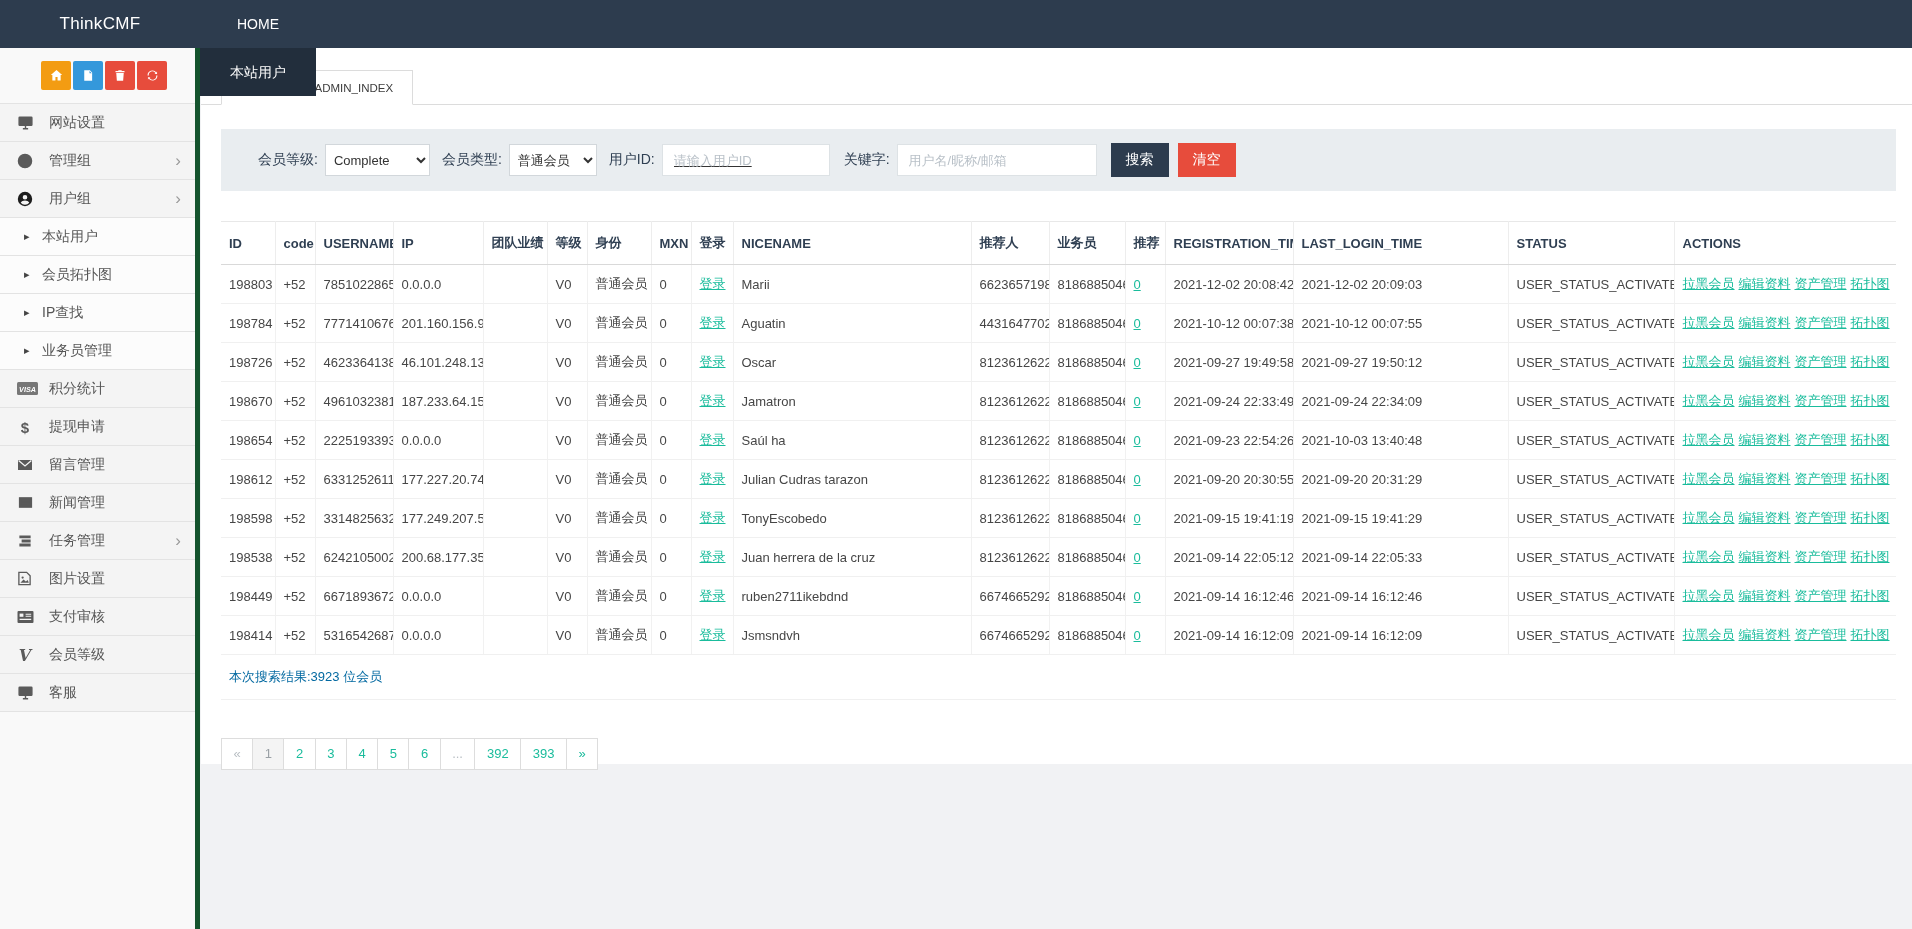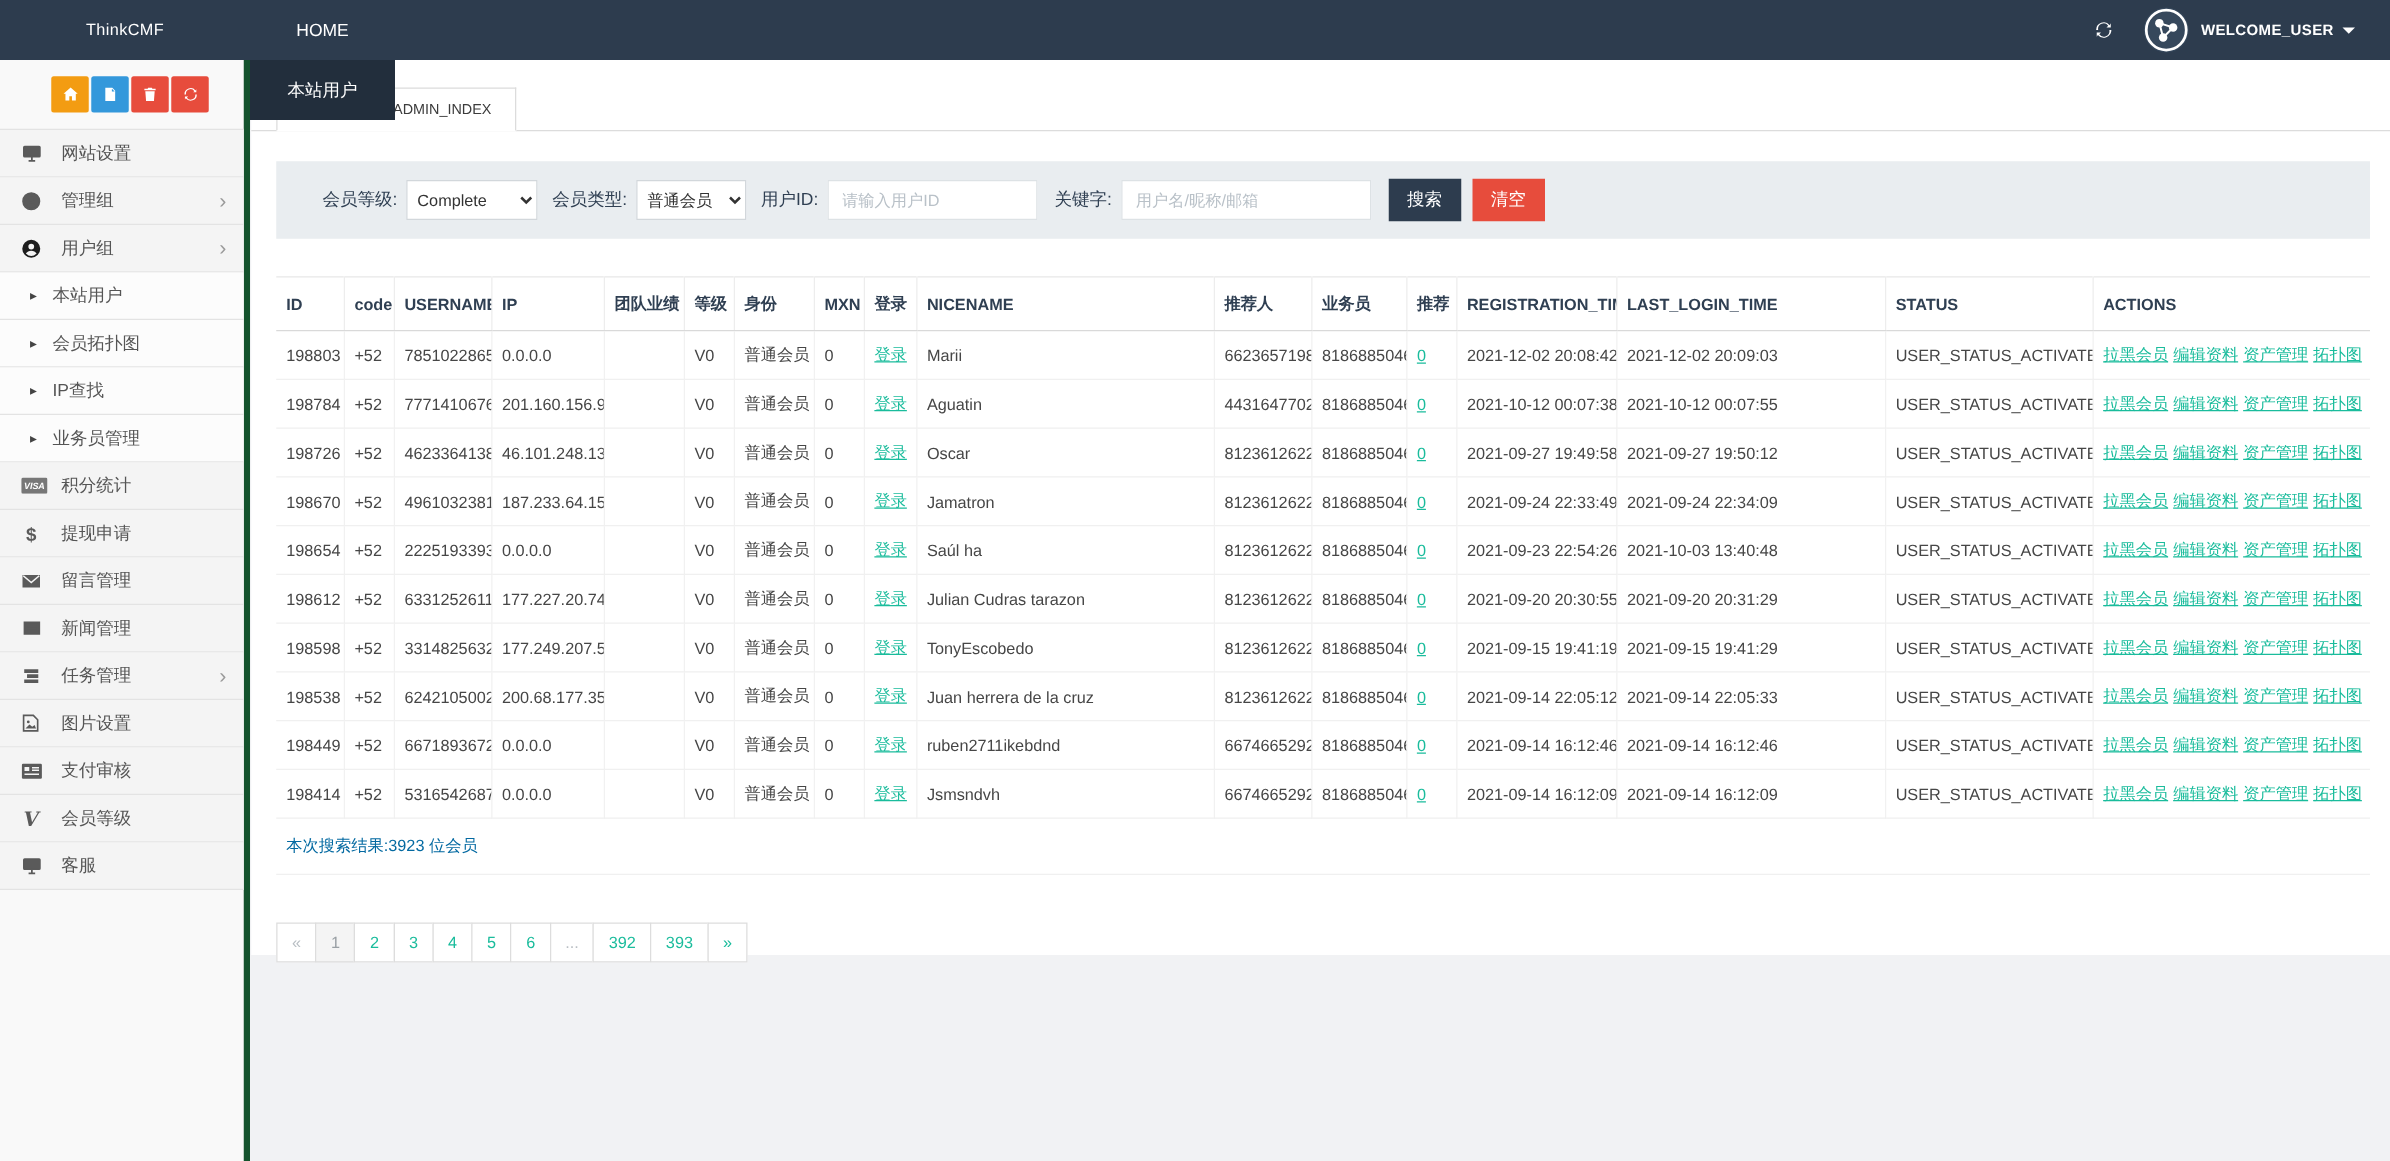--- a/index.html
+++ b/index.html
@@ -3,21 +3,21 @@
 <meta charset="utf-8">
 <style>
   * { box-sizing: border-box; margin: 0; padding: 0; }
   html,body { width:1912px; height:929px; overflow:hidden; }
   body { font-family:"Liberation Sans","DejaVu Sans",sans-serif; background:#f1f2f4; position:relative; }
   svg { fill: currentColor; display:block; }
   a { text-decoration:none; cursor:pointer; }
 
   
   .navbar { position:absolute; top:0; left:0; right:0; height:48px; background:#2d3c4e; display:flex; align-items:stretch; color:#fff; z-index:5; }
-  .brand { width:200px; text-align:center; line-height:48px; font-size:13px; color:#fff; font-weight:400; letter-spacing:.3px; }
+  .brand { width:200px; text-align:center; line-height:48px; font-size:17px; color:#fff; font-weight:400; letter-spacing:.3px; }
   .nav-tabs { display:flex; align-items:center;flex-direction:column; }
   .nav-item { padding:0 30px; line-height:48px; font-size:14px; color:#fff; cursor:pointer; }
   .nav-item.active { background:#222e3c; }
   .nav-right { margin-left:auto; display:flex; align-items:center; padding-right:28px; }
   .refresh-btn { color:#fff; margin-right:24px; cursor:pointer; display:flex; }
   .avatar { width:36px; height:36px; border-radius:50%; background:#36485c; display:flex; align-items:center; justify-content:center; margin-right:10px; cursor:pointer; }
   .welcome { font-size:12px; font-weight:bold; letter-spacing:.3px; cursor:pointer; display:flex; align-items:center; }
   .caret-down { width:0; height:0; border-left:5px solid transparent; border-right:5px solid transparent; border-top:5px solid #fff; margin-left:7px; display:inline-block; }
 
   
@@ -38,21 +38,21 @@
   .tabbar { margin:22px -16px 0 -20px; padding:0 16px 0 20px; border-bottom:1px solid #dcdcdc; }
   .tab { display:inline-block; background:#fff; border:1px solid #dcdcdc; border-bottom:1px solid #fff; margin-bottom:-1px; padding:11px 19px 10px; font-size:11.5px; color:#3c3c3c; cursor:pointer; }
 
   .filters { margin-top:24px; background:#e9edf0; height:62px; display:flex; align-items:center; padding-left:37px; font-size:14px; color:#2f3f52; }
   .f-label { margin-right:7px; white-space:nowrap; }
   .filters select { height:32px; border:1px solid #d2d7db; background:#fff; color:#333; font-size:13px; padding:0 4px; margin-right:12px; font-family:inherit; }
   .sel-level { width:105px; }
   .sel-type { width:88px; }
   .filters input { height:32px; border:1px solid #dde2e5; background:#fff; font-size:13px; padding:0 11px; color:#333; margin-right:14px; font-family:inherit; }
   .filters input::placeholder { color:#b9c1c8; }
-  .inp-userid { width:168px; }
+  .inp-userid { width:168px;text-decoration:underline; }
   .inp-keyword { width:200px; }
   .btn { height:34px; border:none; color:#fff; font-size:14px; padding:0 15px; cursor:pointer; font-family:inherit; }
   .btn-search { background:#2d3c4e; }
   .btn-clear { background:#e74c3c; margin-left:9px; }
 
   table.users { width:100%; border-collapse:collapse; table-layout:fixed; margin-top:30px; border-top:1px solid #e8e8e8; }
   .users th { font-size:13px; font-weight:bold; color:#2f3f52; text-align:left; padding:12px 8px; border-bottom:1px solid #d9d9d9; border-right:1px solid #ededed; white-space:nowrap; overflow:hidden; }
   .users td { font-size:13px; color:#464646; padding:10px 8px; border-bottom:1px solid #f0f0f0; border-right:1px solid #f1f1f1; white-space:nowrap; overflow:hidden; }
   .users th:last-child, .users td:last-child { border-right:none; }
   .glink { color:#1abc9c; text-decoration:underline; }
@@ -67,40 +67,20 @@
 </style>
 </head>
 <body>
 
 <header class="navbar">
   <div class="brand">ThinkCMF</div>
   <nav class="nav-tabs" id="nav-tabs">
       <div class="nav-item">HOME</div>
       <div class="nav-item active">本站用户</div>
     </nav>
-  <div class="nav-right">
-    <span class="refresh-btn" id="refresh-icon">
-        <svg width="16" height="16" viewBox="0 0 16 16">
-          <path d="M13.6 2.6V6h-3.4l1.4-1.4A4.5 4.5 0 0 0 3.5 8H1.9a6.1 6.1 0 0 1 10.8-3.9zM2.4 13.4V10h3.4L4.4 11.4A4.5 4.5 0 0 0 12.5 8h1.6a6.1 6.1 0 0 1-10.8 3.9z"></path>
-        </svg>
-      </span>
-    <span class="avatar" id="avatar-icon">
-        <svg width="36" height="36" viewBox="0 0 36 36">
-          <circle cx="18" cy="18" r="16" fill="none" stroke="#fff" stroke-width="2.2"></circle>
-          <path d="M12.5 12.5l11 3.5M23.5 16l-8 8M12.5 12.5l3 11.5" stroke="#fff" stroke-width="1.6" fill="none"></path>
-          <circle cx="12.5" cy="12.5" r="3.4" fill="#fff"></circle>
-          <circle cx="23.5" cy="16" r="3.4" fill="#fff"></circle>
-          <circle cx="15.5" cy="24" r="3.4" fill="#fff"></circle>
-        </svg>
-      </span>
-    <span class="welcome">
-      <span>WELCOME_USER</span>
-      <span class="caret-down"></span>
-    </span>
-  </div>
 </header>
 
 <aside class="sidebar">
   <div class="quick" id="quick-buttons">
       <a class="quick-btn" style="background: rgb(243, 156, 18);">
         <span>
           <svg width="13" height="13" viewBox="0 0 16 16">
             <path d="M8 1.2 1 7.4h1.9V14h3.8V9.8h2.6V14h3.8V7.4H15z"></path>
           </svg>
         </span>

